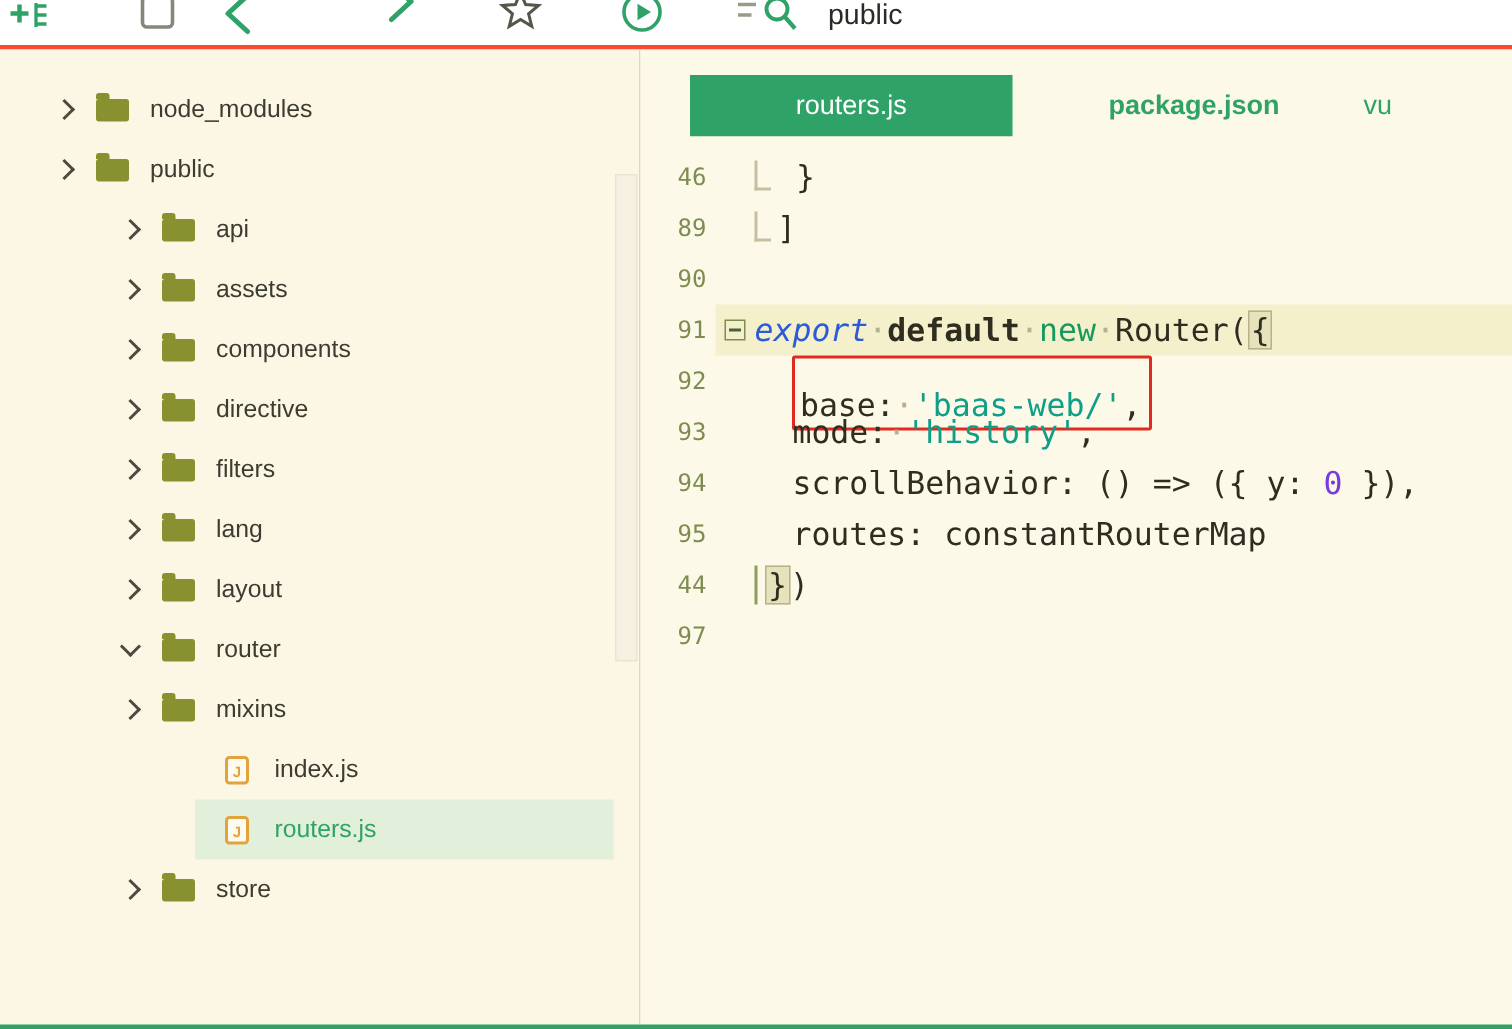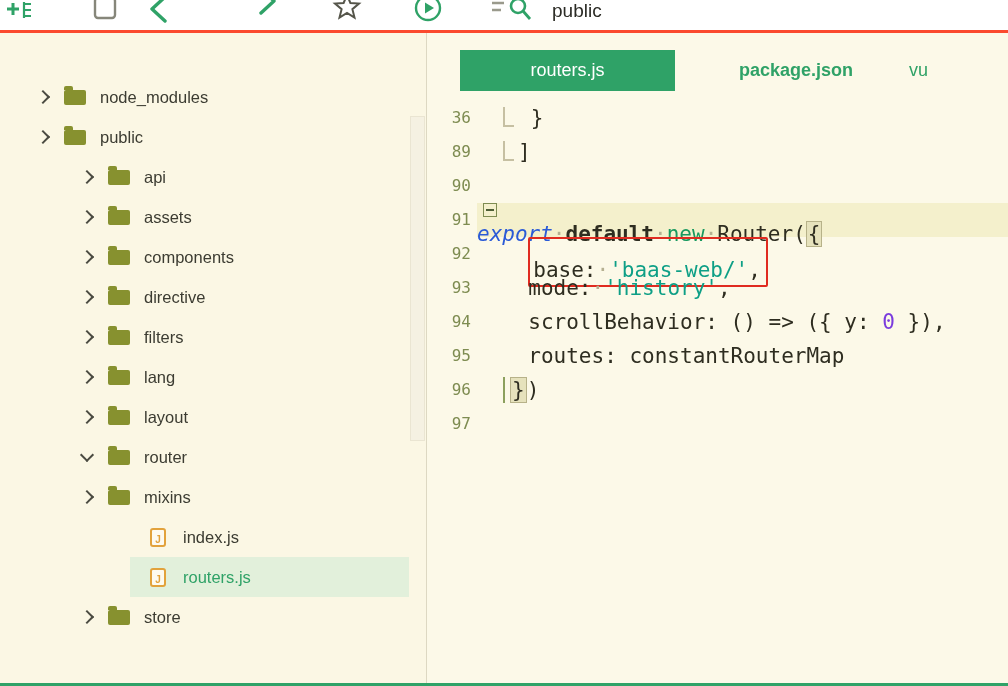--- a/index.html
+++ b/index.html
@@ -12,21 +12,21 @@
   .tb-ic { position:absolute; }
   .search-text { position:absolute; left:552px; top:-4px; font-size:19px; color:#2b2b25; line-height:30px; }
 
   .red-line { position:absolute; top:30px; left:0; right:0; height:3px; background:#fb4a2e; }
 
   
   .main { position:absolute; top:33px; left:0; right:0; bottom:3px; display:flex; }
   .bottom-line { position:absolute; bottom:0; left:0; right:0; height:3px; background:#2fa267; }
 
   
-  .sidebar { position:relative; width:427px; flex:none; background:#fbf7e4; border-right:1px solid #ddd8c2; padding-top:44px; overflow:hidden;text-align:center; }
+  .sidebar { position:relative; width:427px; flex:none; background:#fbf7e4; border-right:1px solid #ddd8c2; padding-top:20px; overflow:hidden;text-align:center; }
   .tree-row { position:relative; height:40px; display:flex; align-items:center; }
   .tree-row.d0 { padding-left:38px; }
   .tree-row.d1 { padding-left:82px; }
   .tree-row.d2 { padding-left:150px; }
   .chev { width:10px; height:10px; border-right:2.5px solid #4a4a40; border-bottom:2.5px solid #4a4a40;
           transform:rotate(-45deg); margin-right:16px; flex:none; position:relative; z-index:1; }
   .tree-row.expanded .chev { transform:rotate(45deg); margin-top:-4px; }
   .folder-ic { width:22px; height:15px; background:#87912f; border-radius:2px; position:relative; margin-right:14px; flex:none; z-index:1; }
   .folder-ic::before { content:""; position:absolute; top:-4px; left:0; width:9px; height:4px; background:#87912f; border-radius:2px 2px 0 0; }
   .file-ic { width:16px; height:19px; border:2px solid #e2a23c; border-radius:3px; margin-right:17px; flex:none;
@@ -43,21 +43,21 @@
   .tab { height:41px; line-height:41px; font-size:18px; flex:none; }
   .tab.active { margin-left:33px; width:215px; text-align:center; background:#2fa267; color:#ffffff; }
   .tab.inactive { color:#2fa267; }
   .tab.pos1 { margin-left:64px;font-weight:bold; }
   .tab.pos2 { margin-left:56px; }
 
   .code { padding-top:10px; font-family:"DejaVu Sans Mono", monospace; }
   .code-line { display:flex; height:34px; line-height:34px; }
   .gutter { width:50px; flex:none; text-align:right; padding-right:6px; font-size:16px; color:#7e8c51; }
   .linebody { flex:1; display:flex; min-width:0; }
-  .code-line.hl .linebody { background:#f4f0cc;flex-direction:column; }
+  .code-line.hl .linebody { background:#f4f0cc; }
   .foldcol { width:26px; flex:none; display:flex; align-items:center; justify-content:center; }
   .fold-open { width:14px; height:14px; border:1.5px solid #7e8c51; position:relative; background:transparent; }
   .fold-open::after { content:""; position:absolute; left:2px; right:2px; top:5px; height:2px; background:#4e5e35; }
   .content { white-space:pre; font-size:21px; color:#2e2d20; }
 
   .tk-kw1 { color:#2b5bd7; font-style:italic; }
   .tk-kw2 { color:#2e2d20; font-weight:bold; }
   .tk-kw3 { color:#18995f; }
   .tk-str { color:#0e9f86; }
   .tk-num { color:#7a3bdd; }
@@ -179,21 +179,21 @@
     </aside>
 
     <section class="editor">
       <div class="tabs" id="tabs">
           <div class="tab active">routers.js</div>
           <div class="tab inactive pos1">package.json</div>
           <div class="tab inactive pos2">vu</div>
         </div>
       <div class="code" id="code">
           <div class="code-line">
-            <div class="gutter">36</div>
+            <div class="gutter">46</div>
             <div class="linebody">
               <div class="foldcol"></div>
               <div class="content"><span class="tk-guide"></span><span class="tk-plain"> }</span></div>
             </div>
           </div>
           <div class="code-line">
             <div class="gutter">89</div>
             <div class="linebody">
               <div class="foldcol"></div>
               <div class="content"><span class="tk-guide"></span><span class="tk-plain">]</span></div>
@@ -237,21 +237,21 @@
             </div>
           </div>
           <div class="code-line">
             <div class="gutter">95</div>
             <div class="linebody">
               <div class="foldcol"></div>
               <div class="content"><span class="tk-plain">  routes: constantRouterMap</span></div>
             </div>
           </div>
           <div class="code-line">
-            <div class="gutter">96</div>
+            <div class="gutter">44</div>
             <div class="linebody">
               <div class="foldcol"></div>
               <div class="content"><span class="tk-guidev"></span><span class="tk-bracket">}</span><span class="tk-plain">)</span></div>
             </div>
           </div>
           <div class="code-line">
             <div class="gutter">97</div>
             <div class="linebody">
               <div class="foldcol"></div>
               <div class="content"></div>

